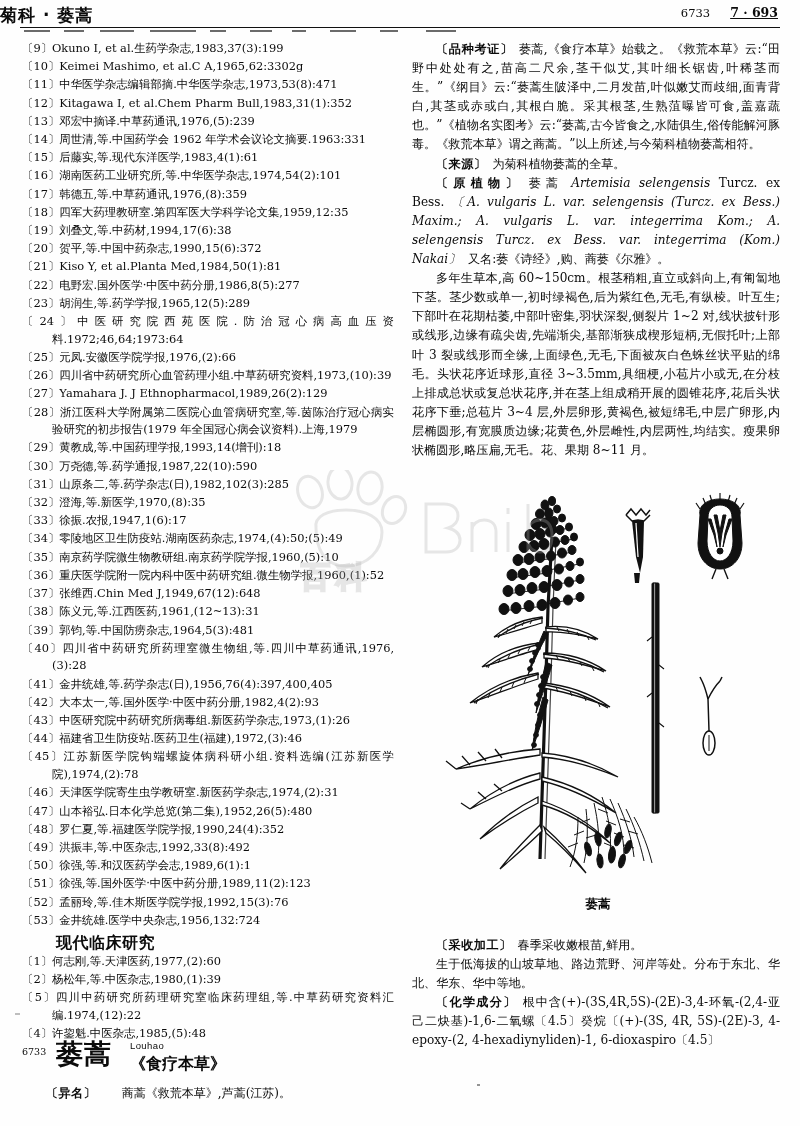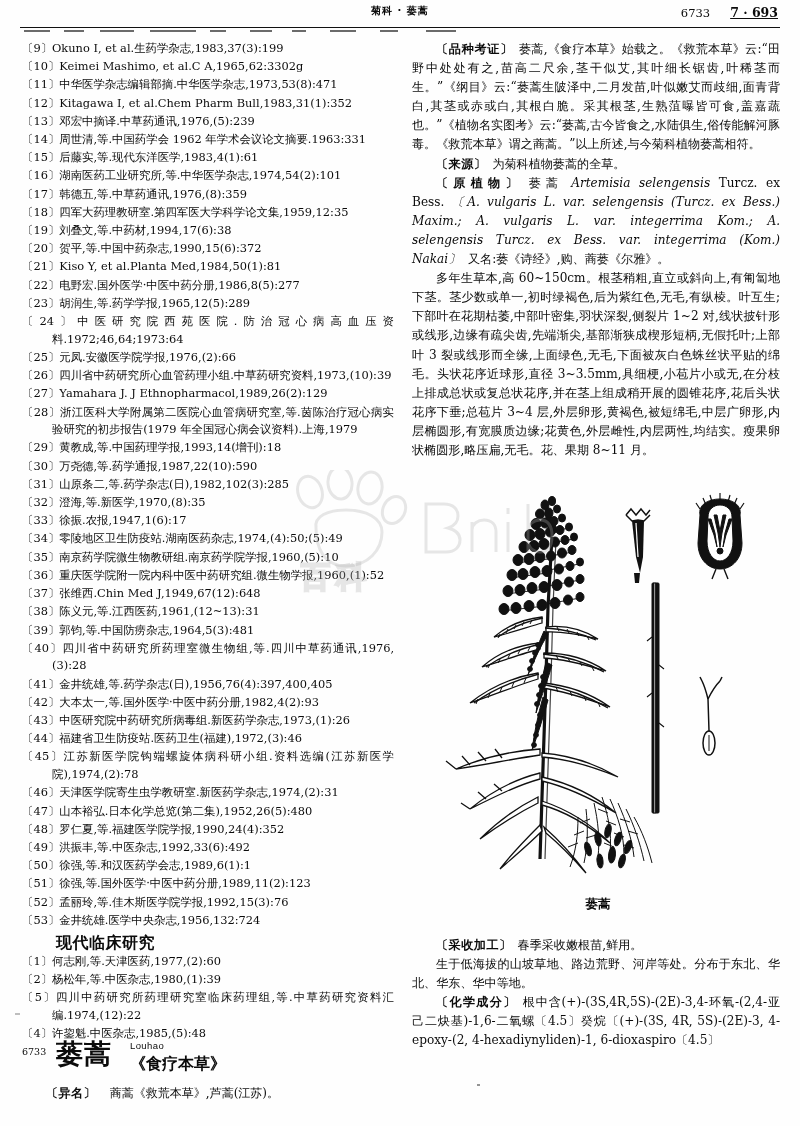--- a/index.html
+++ b/index.html
@@ -17,23 +17,23 @@
     width:800px;height:1126px;
     background:#fefefe;
   }
 
   
   .runhead{
     position:absolute;left:0;top:4px;width:800px;height:24px;
   }
   .runhead .rh-title{
     position:absolute;left:0;top:0;width:800px;
-    text-align:center;
-    font-family:"DejaVu Sans","Liberation Sans",sans-serif;
-    font-weight:bold;font-size:10px;letter-spacing:1px;
+    text-align:left;
+    font-family:"DejaVu Sans","Liberation Sans",sans-serif;
+    font-weight:bold;font-size:17px;letter-spacing:1px;
   }
   .runhead .rh-folio{
     position:absolute;right:22px;top:1px;
     font-family:"DejaVu Serif","Liberation Serif",serif;
     font-size:12px;
   }
   .runhead .rh-folio .folio-num{font-size:11.5px;}
   .runhead .rh-folio .folio-vol{font-weight:bold;margin-left:20px;font-size:12.5px;text-decoration:underline;}
   .rule{
     position:absolute;left:20px;top:27px;width:760px;height:0;
@@ -193,21 +193,21 @@
       <div class="ref">〔39〕郭钧,等.中国防痨杂志,1964,5(3):481</div>
       <div class="ref">〔40〕四川省中药研究所药理室微生物组,等.四川中草药通讯,1976,(3):28</div>
       <div class="ref">〔41〕金井统雄,等.药学杂志(日),1956,76(4):397,400,405</div>
       <div class="ref">〔42〕大本太一,等.国外医学·中医中药分册,1982,4(2):93</div>
       <div class="ref">〔43〕中医研究院中药研究所病毒组.新医药学杂志,1973,(1):26</div>
       <div class="ref">〔44〕福建省卫生防疫站.医药卫生(福建),1972,(3):46</div>
       <div class="ref">〔45〕江苏新医学院钩端螺旋体病科研小组.资料选编(江苏新医学院),1974,(2):78</div>
       <div class="ref">〔46〕天津医学院寄生虫学教研室.新医药学杂志,1974,(2):31</div>
       <div class="ref">〔47〕山本裕弘.日本化学总览(第二集),1952,26(5):480</div>
       <div class="ref">〔48〕罗仁夏,等.福建医学院学报,1990,24(4):352</div>
-      <div class="ref">〔49〕洪振丰,等.中医杂志,1992,33(6):492</div>
+      <div class="ref">〔49〕洪振丰,等.中医杂志,1992,33(8):492</div>
       <div class="ref">〔50〕徐强,等.和汉医药学会志,1989,6(1):1</div>
       <div class="ref">〔51〕徐强,等.国外医学·中医中药分册,1989,11(2):123</div>
       <div class="ref">〔52〕孟丽玲,等.佳木斯医学院学报,1992,15(3):76</div>
       <div class="ref">〔53〕金井统雄.医学中央杂志,1956,132:724</div>
     </div>
 
     <div class="subhead">现代临床研究</div>
 
     <div>
       <div class="ref">〔1〕何志刚,等.天津医药,1977,(2):60</div>
@@ -217,21 +217,21 @@
     </div>
   </div>
 
   <div class="entry-head">
     <span class="entry-num">6733</span>
     <span class="entry-name">蒌蒿</span>
     <span class="entry-pinyin">Louhao</span>
     <span class="entry-src">《食疗本草》</span>
     <div class="entry-alias">
       <span class="lbl">〔异名〕</span>
-      <span style="margin-left:10px">蔏蒿《救荒本草》,芦蒿(江苏)。</span>
+      <span style="margin-left:22px">蔏蒿《救荒本草》,芦蒿(江苏)。</span>
     </div>
   </div>
 
   <div class="col col-right">
 
     <p class="para">
       <span class="lbl">〔品种考证〕</span><span>蒌蒿,《食疗本草》始载之。《救荒本草》云:“田野中处处有之,苗高二尺余,茎干似艾,其叶细长锯齿,叶稀茎而生。”《纲目》云:“蒌蒿生陂泽中,二月发苗,叶似嫩艾而歧细,面青背白,其茎或赤或白,其根白脆。采其根茎,生熟菹曝皆可食,盖嘉蔬也。”《植物名实图考》云:“蒌蒿,古今皆食之,水陆俱生,俗传能解河豚毒。《救荒本草》谓之蔏蒿。”以上所述,与今菊科植物蒌蒿相符。</span>
     </p>
 
     <p class="para">

